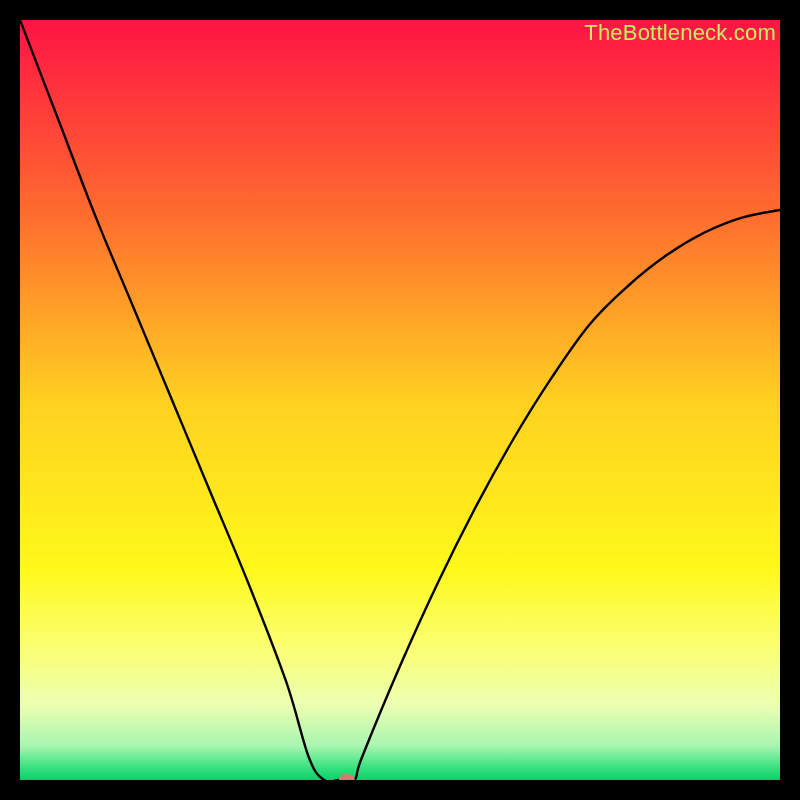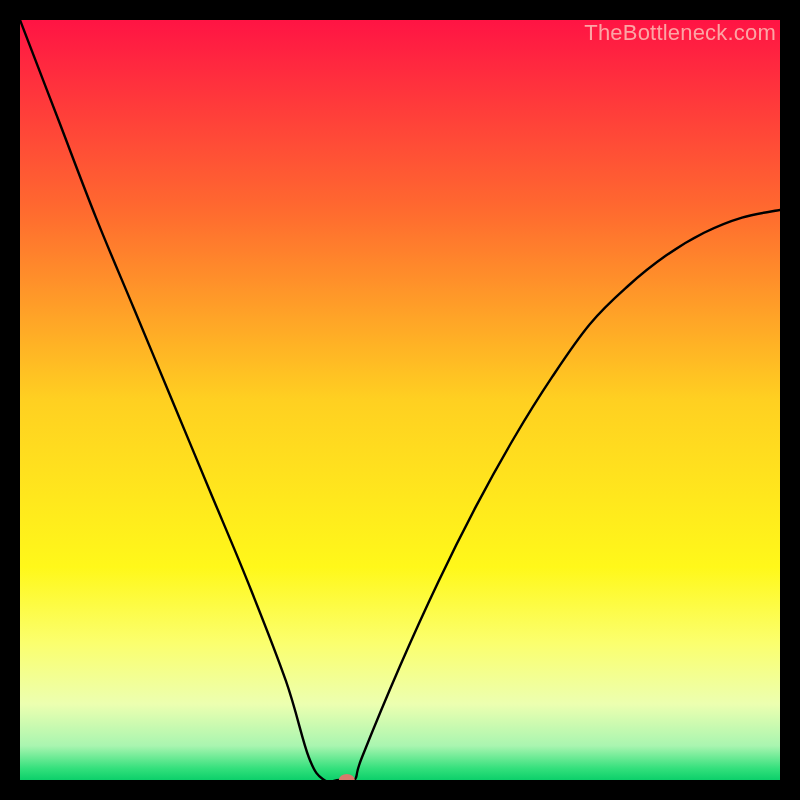--- a/index.html
+++ b/index.html
@@ -23,21 +23,21 @@
     position: absolute;
     left: 0;
     top: 0;
     width: 760px;
     height: 760px;
   }
   .watermark {
     position: absolute;
     top: 0px;
     right: 4px;
-    color: #fca5a5;
+    color: #bef264;
     font-size: 22px;
     font-weight: 500;
     letter-spacing: 0.2px;
     user-select: none;
   }
   svg {
     display: block;
   }
 </style>
 </head>

